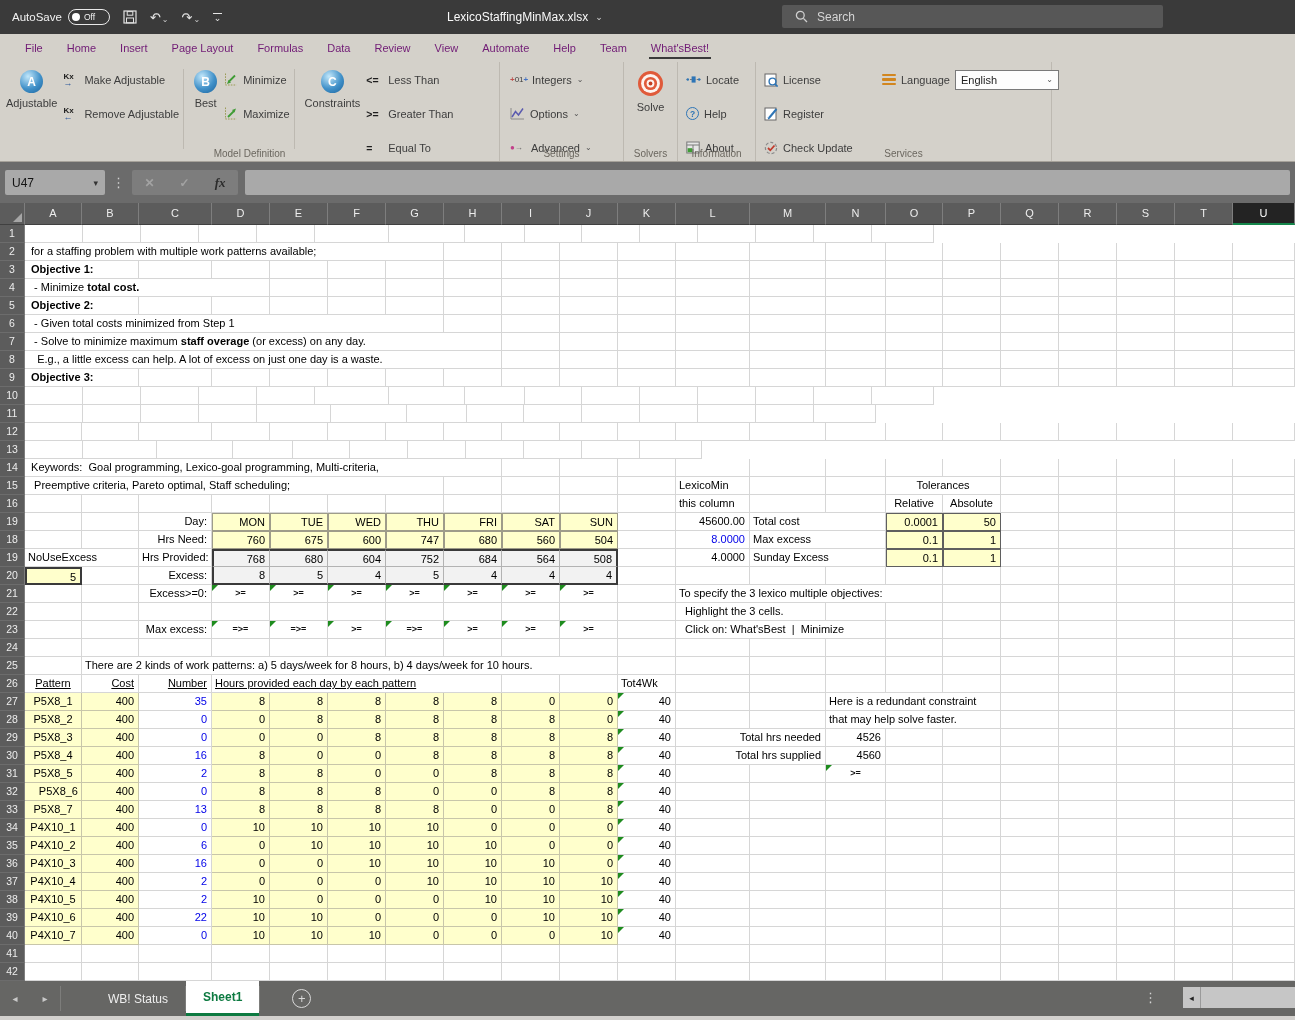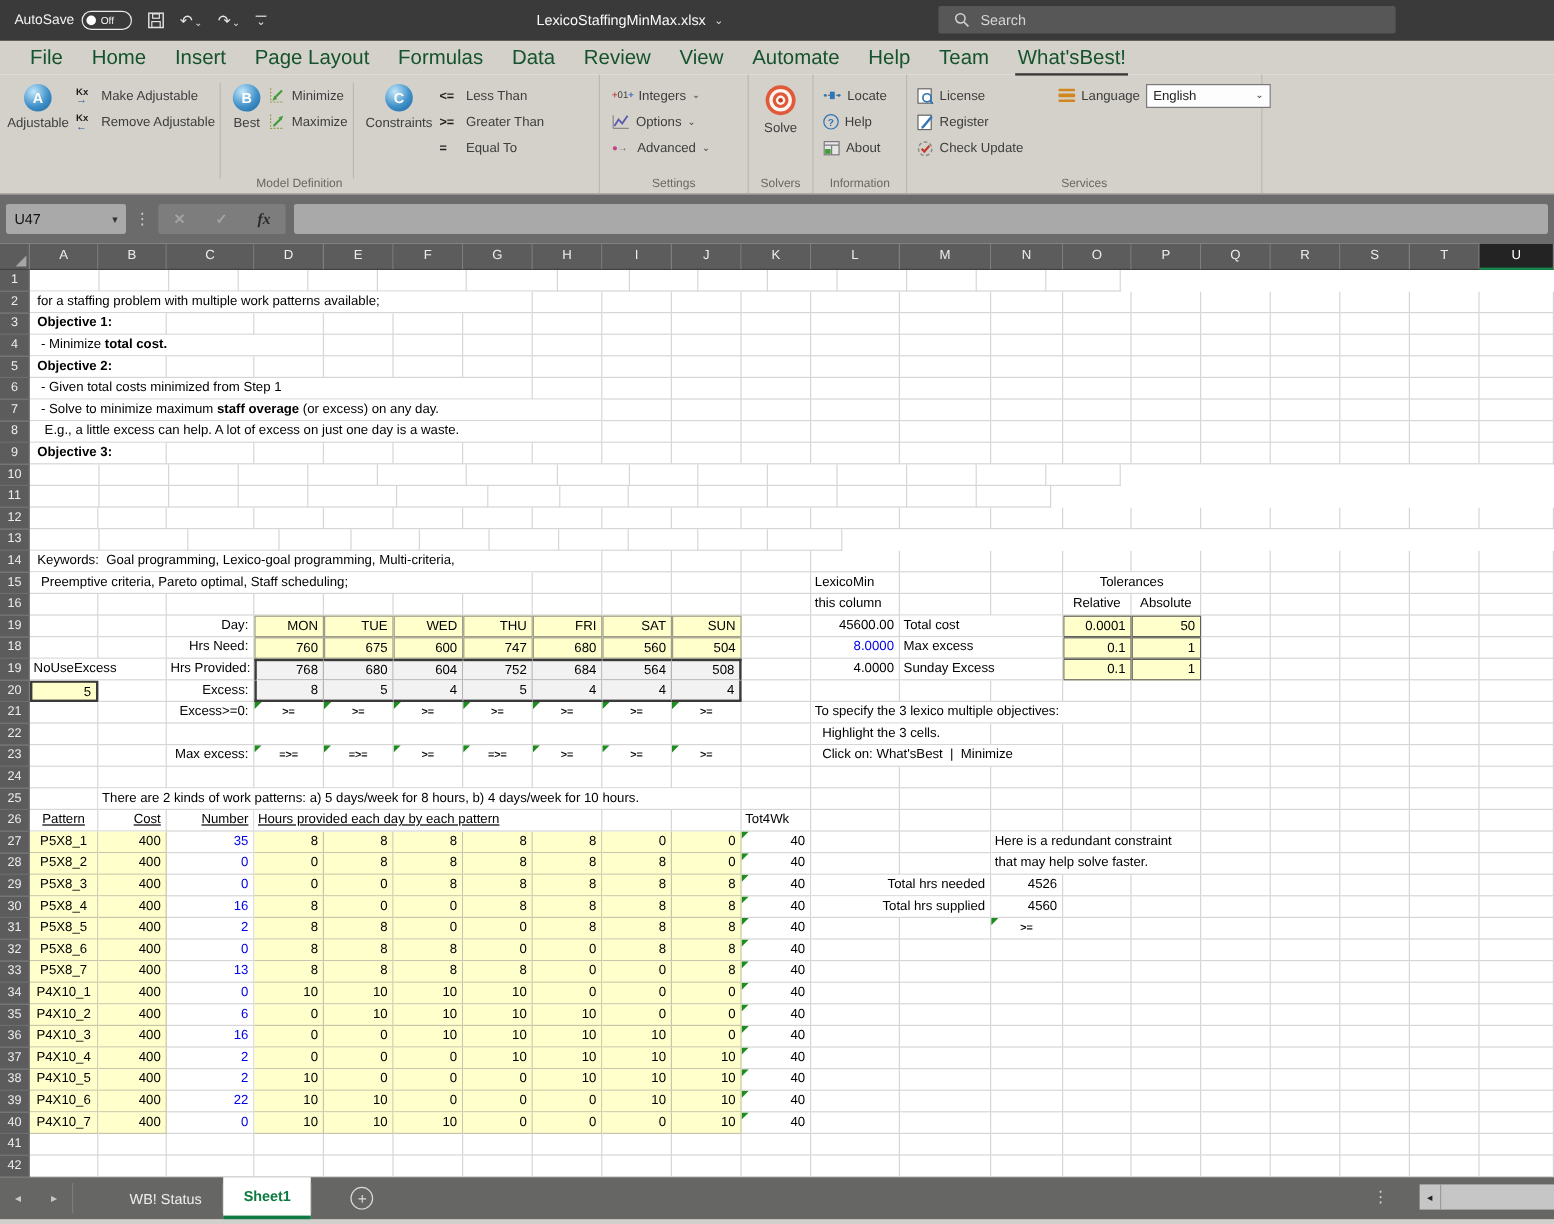--- a/index.html
+++ b/index.html
@@ -16,31 +16,31 @@
   .qcaret{font-size:8px;color:#cfcfcf;line-height:10px;}
   .qcust{display:flex;flex-direction:column;align-items:center;line-height:5px;}
   .qcust .bar{display:block;width:9px;border-top:1.5px solid #e6e6e6;margin-bottom:2px;}
   .qcust .car{font-size:9px;color:#e6e6e6;}
   .wintitle{position:absolute;left:447px;top:0;height:34px;display:flex;align-items:center;gap:7px;font-size:12px;color:#fafafa;}
   .wincaret{font-size:9px;color:#d9d9d9;}
   .searchbox{position:absolute;left:782px;top:5px;width:368px;height:23px;background:#575757;border-radius:2px;
              display:flex;align-items:center;gap:9px;padding-left:13px;font-size:12px;color:#d5d5d5;}
   
   #menubar{height:28px;background:#d4d1ca;display:flex;align-items:center;padding-left:13px;}
-  .mtab{padding:6px 12px;font-size:17px;color:#14532d;position:relative;white-space:nowrap;}
+  .mtab{padding:6px 12px;font-size:11px;color:#701a75;position:relative;white-space:nowrap;}
   .mtab.active::after{content:"";position:absolute;left:10px;right:10px;bottom:1px;border-bottom:2.5px solid #3a3a3a;}
   
   #ribbon{height:100px;background:#d4d1ca;border-bottom:1px solid #a6a29a;display:flex;box-sizing:border-box;}
   .rgroup{position:relative;height:99px;border-right:1px solid #bdb9b1;display:flex;align-items:flex-start;padding-top:5px;box-sizing:border-box;flex:none;}
   .glabel{position:absolute;bottom:2px;left:0;right:0;text-align:center;font-size:10px;color:#6b675f;white-space:nowrap;}
   .bigbtn{display:flex;flex-direction:column;align-items:center;gap:4px;padding:3px 6px 0 6px;flex:none;}
   .ball{width:23px;height:23px;border-radius:50%;color:#fff;font-weight:bold;font-size:12px;display:flex;align-items:center;justify-content:center;
         background:radial-gradient(circle at 35% 28%,#c2e7fa,#4191c9 55%,#1a629c);}
   .blab{font-size:11px;color:#3d3d3d;white-space:nowrap;}
-  .scol{display:flex;flex-direction:column;gap:5px;padding-top:4px;flex:none;}
+  .scol{display:flex;flex-direction:column;gap:17px;padding-top:4px;flex:none;}
   .sbtn{display:flex;align-items:center;gap:5px;font-size:11px;color:#3d3d3d;height:17px;white-space:nowrap;}
   .vsep{width:1px;background:#bdb9b1;height:80px;margin:2px 4px 0 4px;flex:none;}
   .kx{display:inline-flex;flex-direction:column;align-items:flex-start;width:16px;line-height:6px;}
   .kx .kxt{font-size:8px;font-weight:bold;color:#1c1c1c;}
   .kx .kxa{font-size:9px;color:#2b579a;font-weight:bold;}
   .cmp{width:17px;text-align:left;font-weight:bold;font-size:10.5px;color:#1d1d1d;}
   .dd{font-size:8px;color:#555;}
   .int-ico{font-size:8px;width:17px;}
   .int-ico .rd{color:#c0504d;font-weight:bold;}
   .int-ico .bd2{color:#4472c4;font-weight:bold;}
@@ -1024,21 +1024,21 @@
         <div class="cell" style="width: 57px;"></div>
         <div class="cell" style="width: 58px;"></div>
         <div class="cell" style="width: 58px;"></div>
         <div class="cell" style="width: 58px;"></div>
         <div class="cell" style="width: 58px;"></div>
         <div class="cell" style="width: 58px;"></div>
         <div class="cell" style="width: 62px;"></div>
       </div>
       <div class="grow">
         <div class="rhdr">32</div>
-        <div class="cell y c" style="width: 57px;">P5X8_6</div>
+        <div class="cell y c" style="width: 57px; text-align: right;">P5X8_6</div>
         <div class="cell y r" style="width: 57px;">400</div>
         <div class="cell bl r" style="width: 73px;">0</div>
         <div class="cell y r" style="width: 58px;">8</div>
         <div class="cell y r" style="width: 58px;">8</div>
         <div class="cell y r" style="width: 58px;">8</div>
         <div class="cell y r" style="width: 58px;">0</div>
         <div class="cell y r" style="width: 58px;">0</div>
         <div class="cell y r" style="width: 58px;">8</div>
         <div class="cell y r" style="width: 58px;">8</div>
         <div class="cell r tri" style="width: 58px;">40</div>

